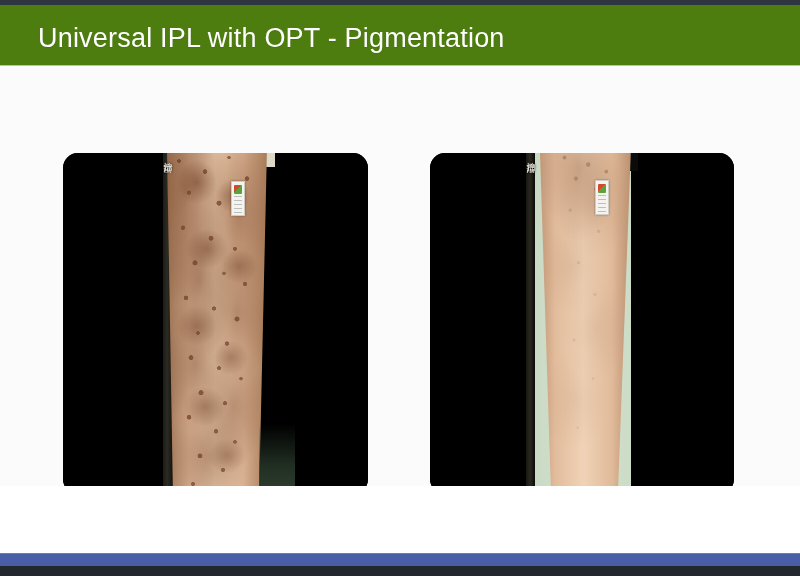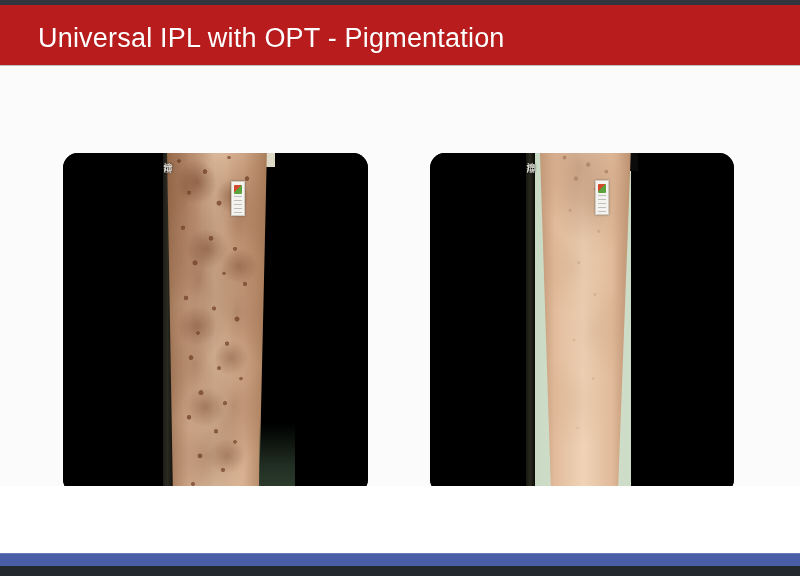--- a/index.html
+++ b/index.html
@@ -28,21 +28,21 @@
     left: 0; top: 0;
     width: 800px; height: 5px;
     background: #2f3640;
   }
 
   
   .header-band {
     position: absolute;
     left: 0; top: 5px;
     width: 800px; height: 61px;
-    background: #b91c1c;
+    background: #4d7c0f;
   }
   .header-band::after {
     content: "";
     position: absolute;
     left: 0; bottom: 0;
     width: 100%; height: 1px;
     background: #bdbec0;
   }
   .slide-title {
     position: absolute;

